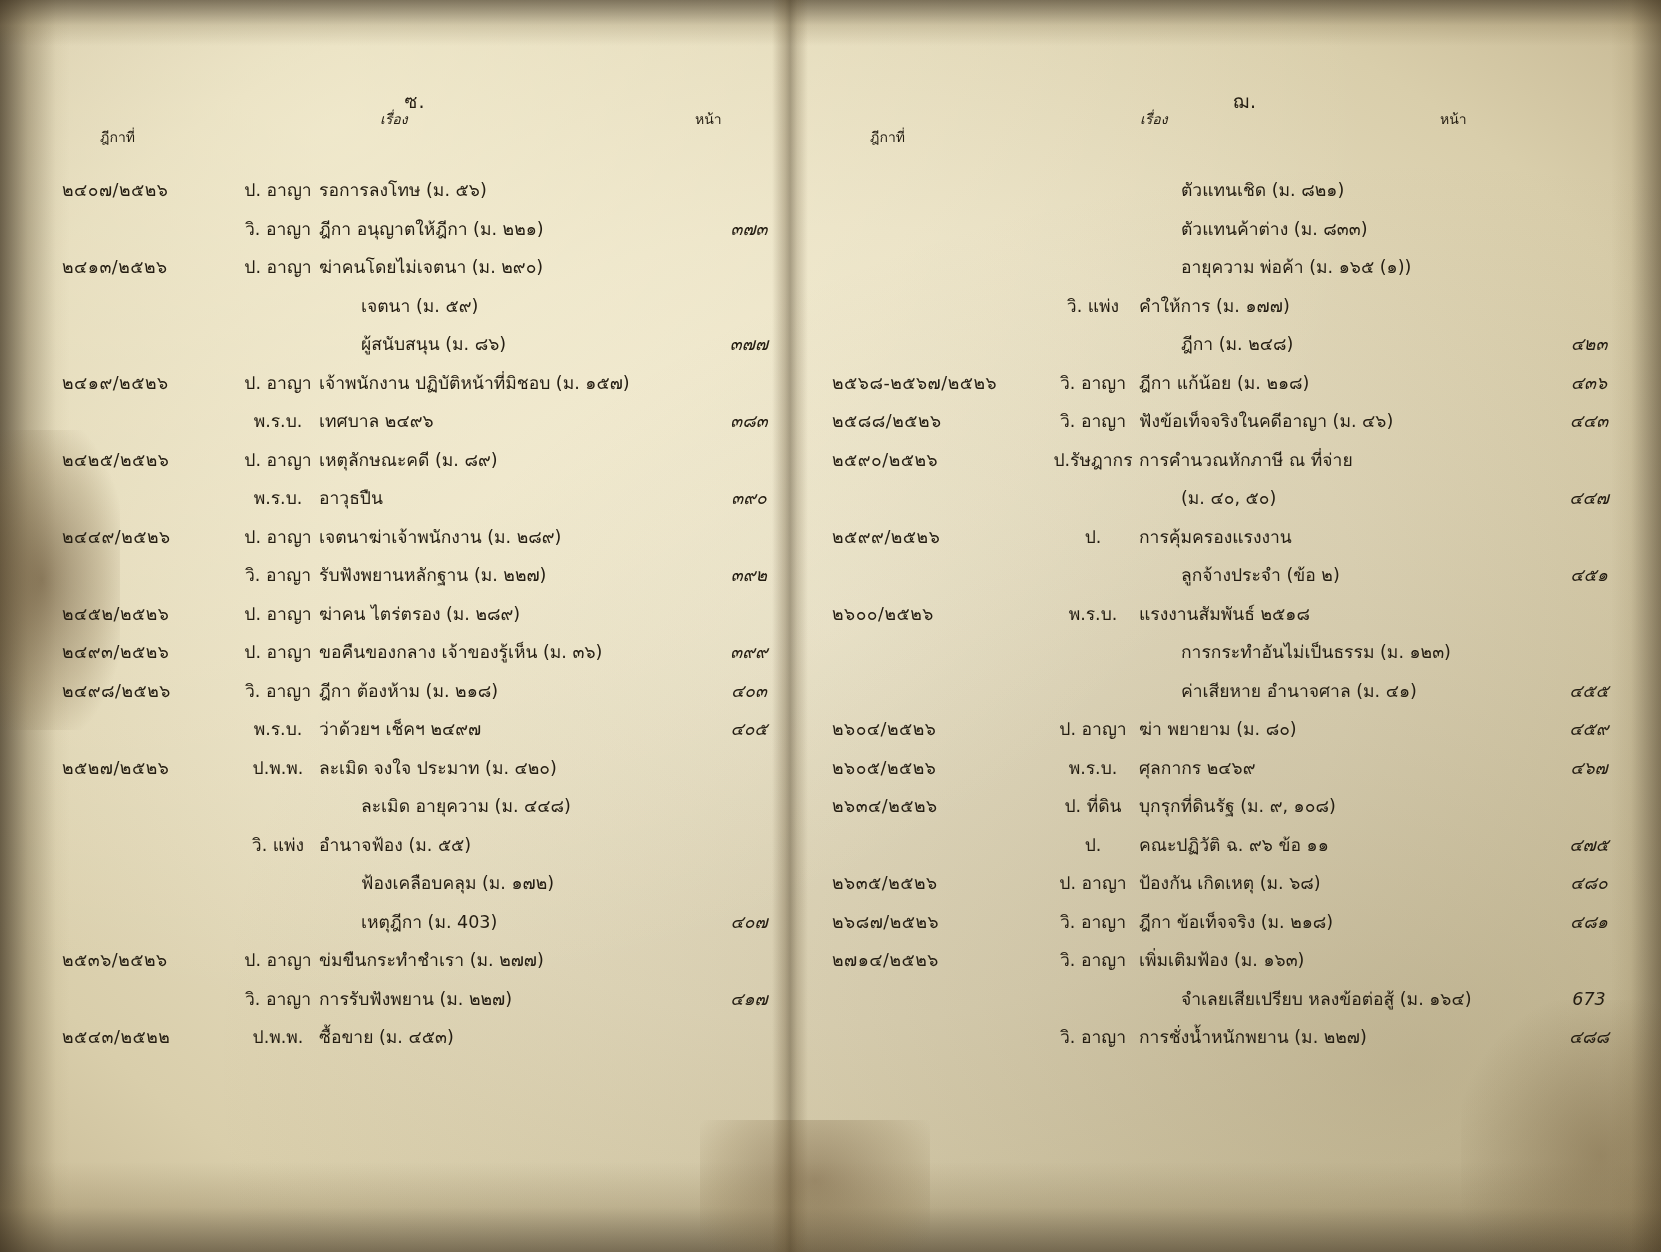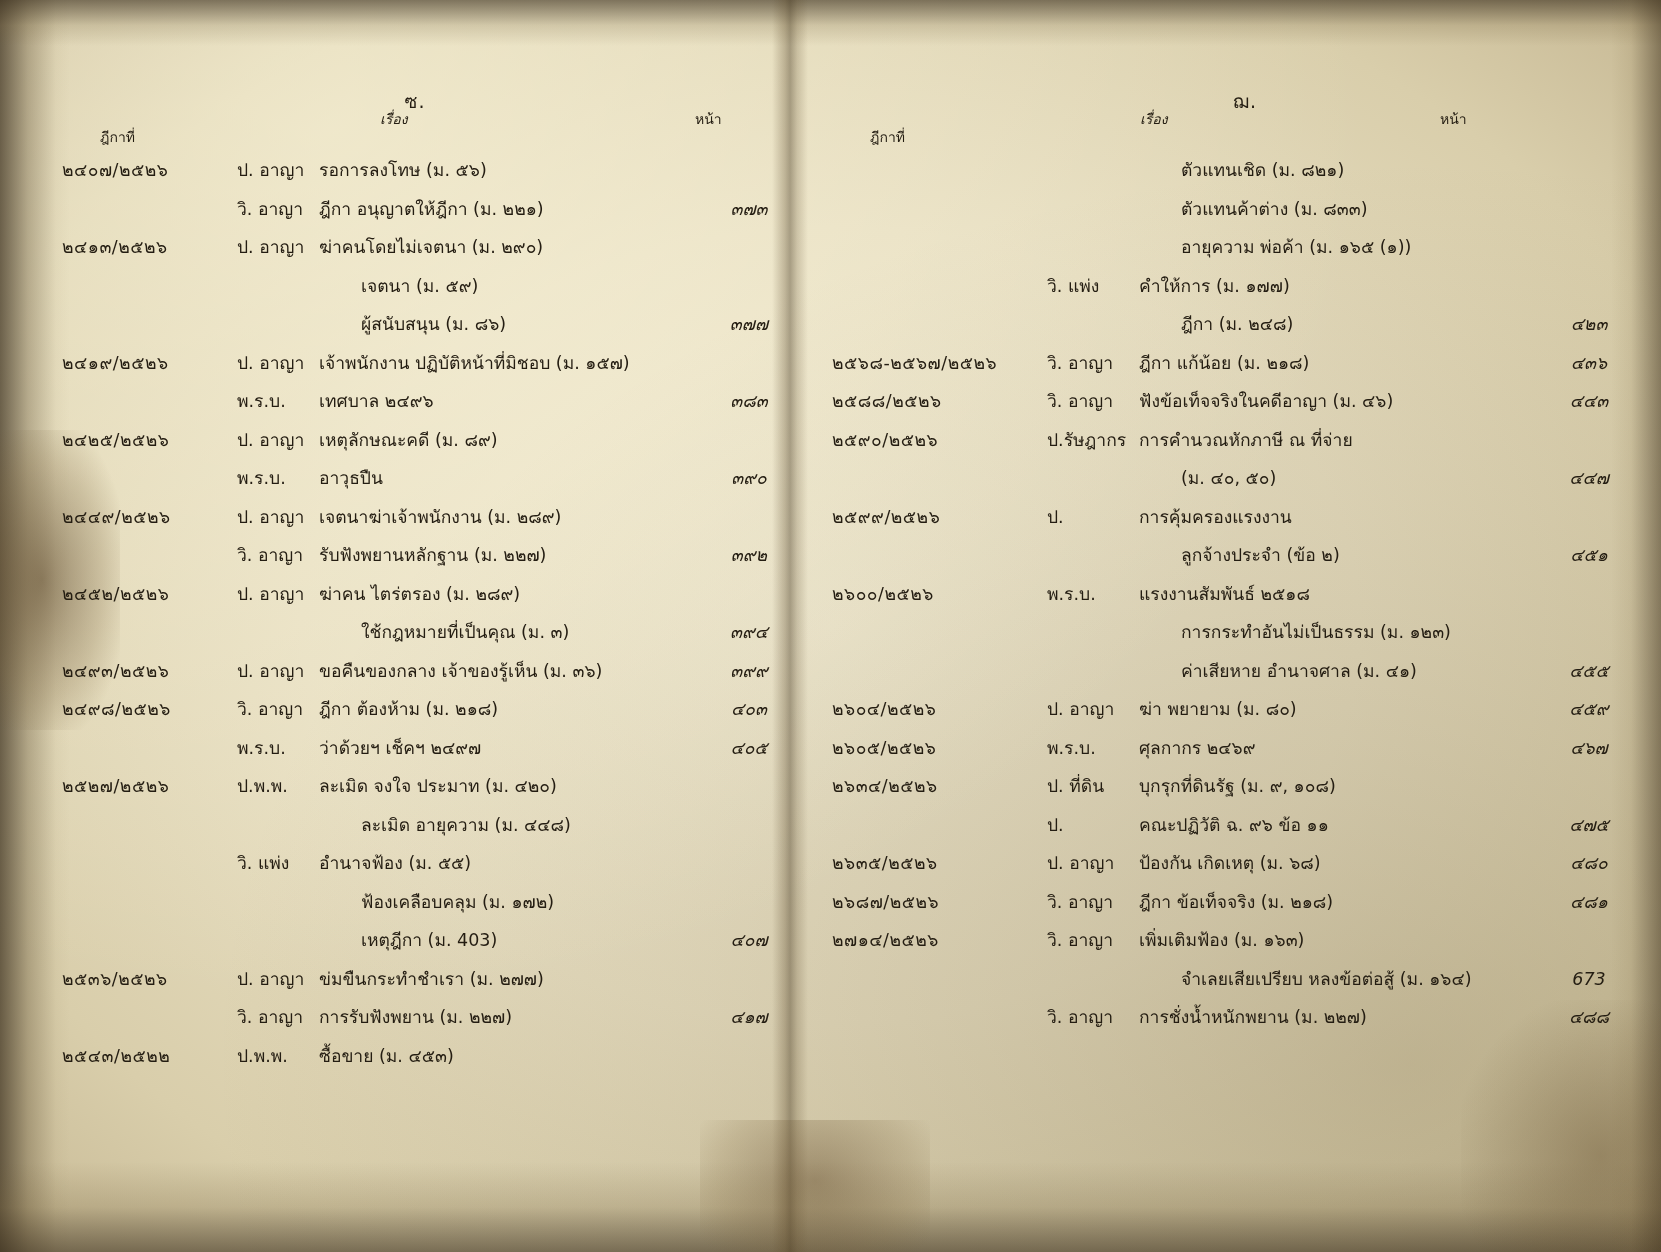--- a/index.html
+++ b/index.html
@@ -95,33 +95,33 @@
   .head-row .h-subject { position: absolute; top: -18px; font-style: italic; }
   .col-left .head-row .h-subject { left: 320px; }
   .col-right .head-row .h-subject { left: 310px; }
   .head-row .h-page { position: absolute; top: -18px; }
   .col-left .head-row .h-page { left: 635px; }
   .col-right .head-row .h-page { left: 610px; }
 
   table.toc {
     border-collapse: collapse;
     width: 100%;
-    margin-top: 2px;
+    margin-top: 22px;
     font-size: 17.5px;
   }
   table.toc td {
     padding: 0;
     vertical-align: top;
     line-height: 1.0;
     height: 38.5px;
     white-space: nowrap;
   }
   .c-case { width: 175px; padding-left: 2px !important; letter-spacing: 0.5px; }
   .col-right .c-case { width: 215px; }
-  .c-code { width: 82px; }
+  .c-code { width: 82px; text-align: center; }
   .col-right .c-code { width: 92px; }
   .c-subj { }
   .c-page { width: 62px; text-align: center; font-style: italic; }
 
   .indent-1 { padding-left: 42px !important; }
 </style>
 </head>
 <body>
 
 <div id="page">
@@ -210,26 +210,20 @@
             <td class="c-subj">รับฟังพยานหลักฐาน  (ม. ๒๒๗)</td>
             <td class="c-page">๓๙๒</td>
           </tr>
           <tr>
             <td class="c-case">๒๔๕๒/๒๕๒๖</td>
             <td class="c-code">ป. อาญา</td>
             <td class="c-subj">ฆ่าคน  ไตร่ตรอง  (ม. ๒๘๙)</td>
             <td class="c-page"></td>
           </tr>
           <tr>
-            <td class="c-case"></td>
-            <td class="c-code"></td>
-            <td class="c-subj indent-1">ใช้กฎหมายที่เป็นคุณ  (ม. ๓)</td>
-            <td class="c-page">๓๙๔</td>
-          </tr>
-          <tr>
             <td class="c-case">๒๔๙๓/๒๕๒๖</td>
             <td class="c-code">ป. อาญา</td>
             <td class="c-subj">ขอคืนของกลาง  เจ้าของรู้เห็น  (ม. ๓๖)</td>
             <td class="c-page">๓๙๙</td>
           </tr>
           <tr>
             <td class="c-case">๒๔๙๘/๒๕๒๖</td>
             <td class="c-code">วิ. อาญา</td>
             <td class="c-subj">ฎีกา  ต้องห้าม  (ม. ๒๑๘)</td>
             <td class="c-page">๔๐๓</td>

